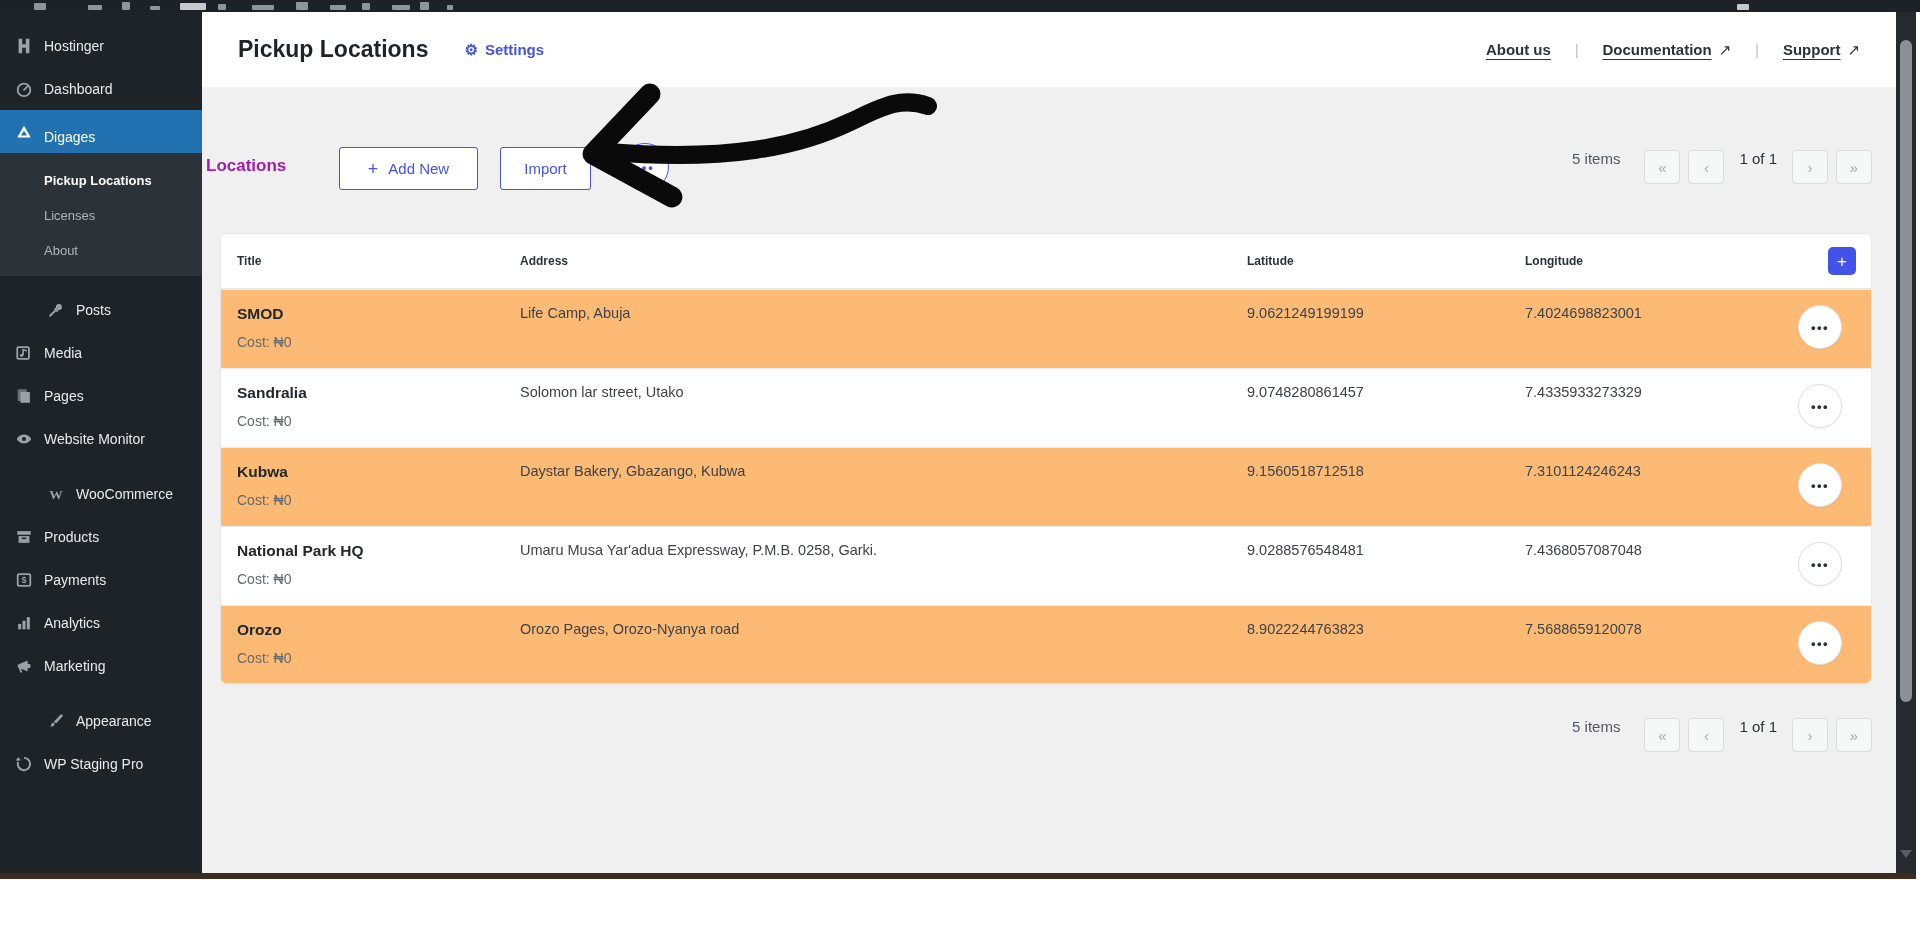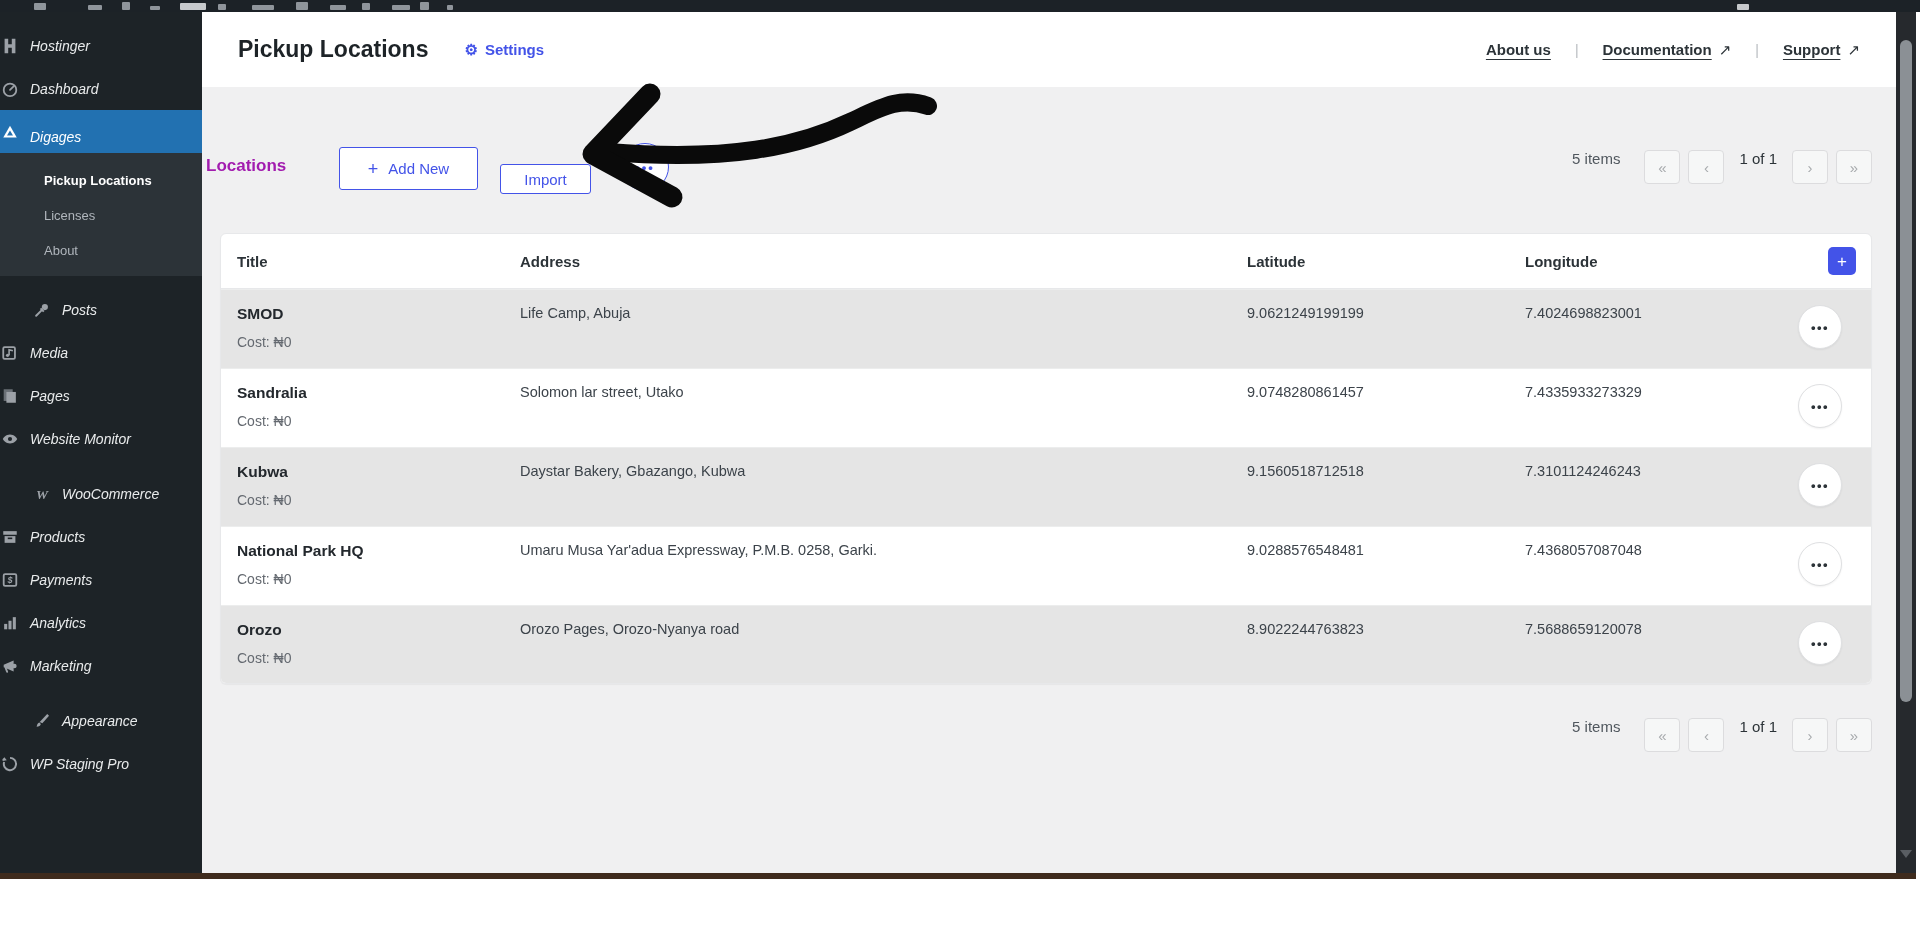--- a/index.html
+++ b/index.html
@@ -6,21 +6,21 @@
   #screen{position:relative;width:1920px;height:940px;background:#fff;overflow:hidden;
           font-family:"Liberation Sans",sans-serif;-webkit-font-smoothing:antialiased;}
 
   
   #adminbar{position:absolute;left:0;top:0;width:1920px;height:12px;background:#1c2227;z-index:6;}
   .frag{position:absolute;bottom:2px;background:#8f959b;border-radius:1px;}
 
   
   #sidebar{position:absolute;left:0;top:12px;width:202px;height:861px;background:#1d2327;z-index:5;
            box-sizing:border-box;padding-top:12px;overflow:hidden;}
-  .mi{position:relative;display:flex;align-items:center;height:43px;padding-left:0;cursor:pointer;font-style:italic;}
+  .mi{position:relative;display:flex;align-items:center;height:43px;padding-left:14px;cursor:pointer;}
   .mi .ic{width:20px;height:20px;margin-right:10px;display:flex;align-items:center;justify-content:center;flex:0 0 20px;}
   .mi .lbl{font-size:14px;color:#e9ebec;}
   .mi.active{background:#2271b1;}
   .mi.active .lbl{color:#fff;margin-top:10px;}
   .mi.sect{margin-top:12px;margin-left:32px;}
   .submenu{background:#2c3338;padding:10px 0 8px 0;}
   .smi{display:flex;align-items:center;height:35px;padding-left:44px;font-size:13px;color:#b0b6bc;cursor:pointer;}
   .smi.active{color:#fff;font-weight:bold;}
   .badge{margin-left:8px;background:#d63638;color:#fff;border-radius:10px;min-width:10px;height:18px;
          padding:0 6px;font-size:11px;font-weight:bold;display:inline-flex;align-items:center;justify-content:center;}
@@ -39,46 +39,46 @@
   .hlink .t{text-decoration:underline;text-underline-offset:4px;}
   .hlink .ext{margin-left:7px;text-decoration:none;font-weight:normal;font-size:15px;}
   .sep{color:#b7bbbf;margin:0 24px;font-size:14px;}
 
   #locations-label{position:absolute;left:4px;top:144px;font-size:17px;font-weight:bold;color:#a21caf;}
   .btn{box-sizing:border-box;display:inline-flex;align-items:center;justify-content:center;background:#fff;
        border:1px solid #4353e8;color:#4353e8;border-radius:3px;font-size:15px;cursor:pointer;
        font-family:"Liberation Sans",sans-serif;}
   #btn-addnew{position:absolute;left:137px;top:135px;width:139px;height:43px;gap:10px;}
   #btn-addnew .plus{font-size:18px;font-weight:normal;line-height:1;}
-  #btn-import{position:absolute;left:298px;top:152px;width:91px;height:30px;}
+  #btn-import{position:absolute;left:298px;top:135px;width:91px;height:43px;}
   #btn-more{position:absolute;left:419px;top:131px;width:48px;height:48px;border-radius:50%;
             border:1px solid #4353e8;background:#fff;color:#4353e8;font-size:13px;font-weight:bold;
             letter-spacing:2px;display:flex;align-items:center;justify-content:center;cursor:pointer;}
 
   
   .pager{position:absolute;display:flex;align-items:flex-start;gap:8px;}
   #pager-top{top:138px;right:24px;}
   #pager-bottom{top:706px;right:24px;}
   .pcount{font-size:15px;color:#50575e;margin-right:16px;}
   .pbtn{width:36px;height:34px;box-sizing:border-box;background:#f6f7f7;border:1px solid #dcdcde;border-radius:4px;
         color:#a7aaad;font-size:15px;display:flex;align-items:center;justify-content:center;cursor:pointer;}
   .pageof{font-size:15px;color:#2c3338;margin:0 7px;}
 
   
   #card{position:absolute;left:18px;top:221px;width:1652px;height:451px;background:#fff;
         border:1px solid #e7e8ea;border-radius:6px;box-sizing:border-box;overflow:hidden;
         box-shadow:0 1px 1px rgba(0,0,0,.04);}
   .grid{display:grid;grid-template-columns:299px 727px 278px 258px 1fr;}
   #thead{height:54px;align-items:center;border-bottom:1px solid #e7e8ea;}
-  .hcell{font-size:15px;font-weight:bold;color:#2c3338;}
+  .hcell{font-size:12px;font-weight:bold;color:#2c3338;}
   .c1{padding-left:16px;}
   .addcol{justify-self:end;margin-right:15px;width:28px;height:28px;background:#4353e8;color:#fff;border:none;
           border-radius:5px;font-size:17px;line-height:1;display:flex;align-items:center;justify-content:center;cursor:pointer;}
   .trow{height:79px;box-sizing:border-box;border-top:1px solid #eceded;}
-  .trow.alt{background:#e5e5e5;}
+  .trow.alt{background:#fdba74;}
   .cell{padding-top:15px;font-size:14.5px;color:#3c434a;}
   .rtitle{font-weight:bold;font-size:15.5px;color:#23282d;margin-bottom:11px;}
   .rcost{font-size:14px;color:#646970;}
   .dots{width:44px;height:44px;border-radius:50%;background:#fff;border:1px solid #dfe0e2;
         box-shadow:0 1px 2px rgba(0,0,0,.06);color:#2c3338;font-size:13px;font-weight:bold;letter-spacing:1.5px;
         display:flex;align-items:center;justify-content:center;cursor:pointer;margin:15px 0 0 15px;}
 
   
   #arrow{position:absolute;left:0;top:0;z-index:7;pointer-events:none;}
 

